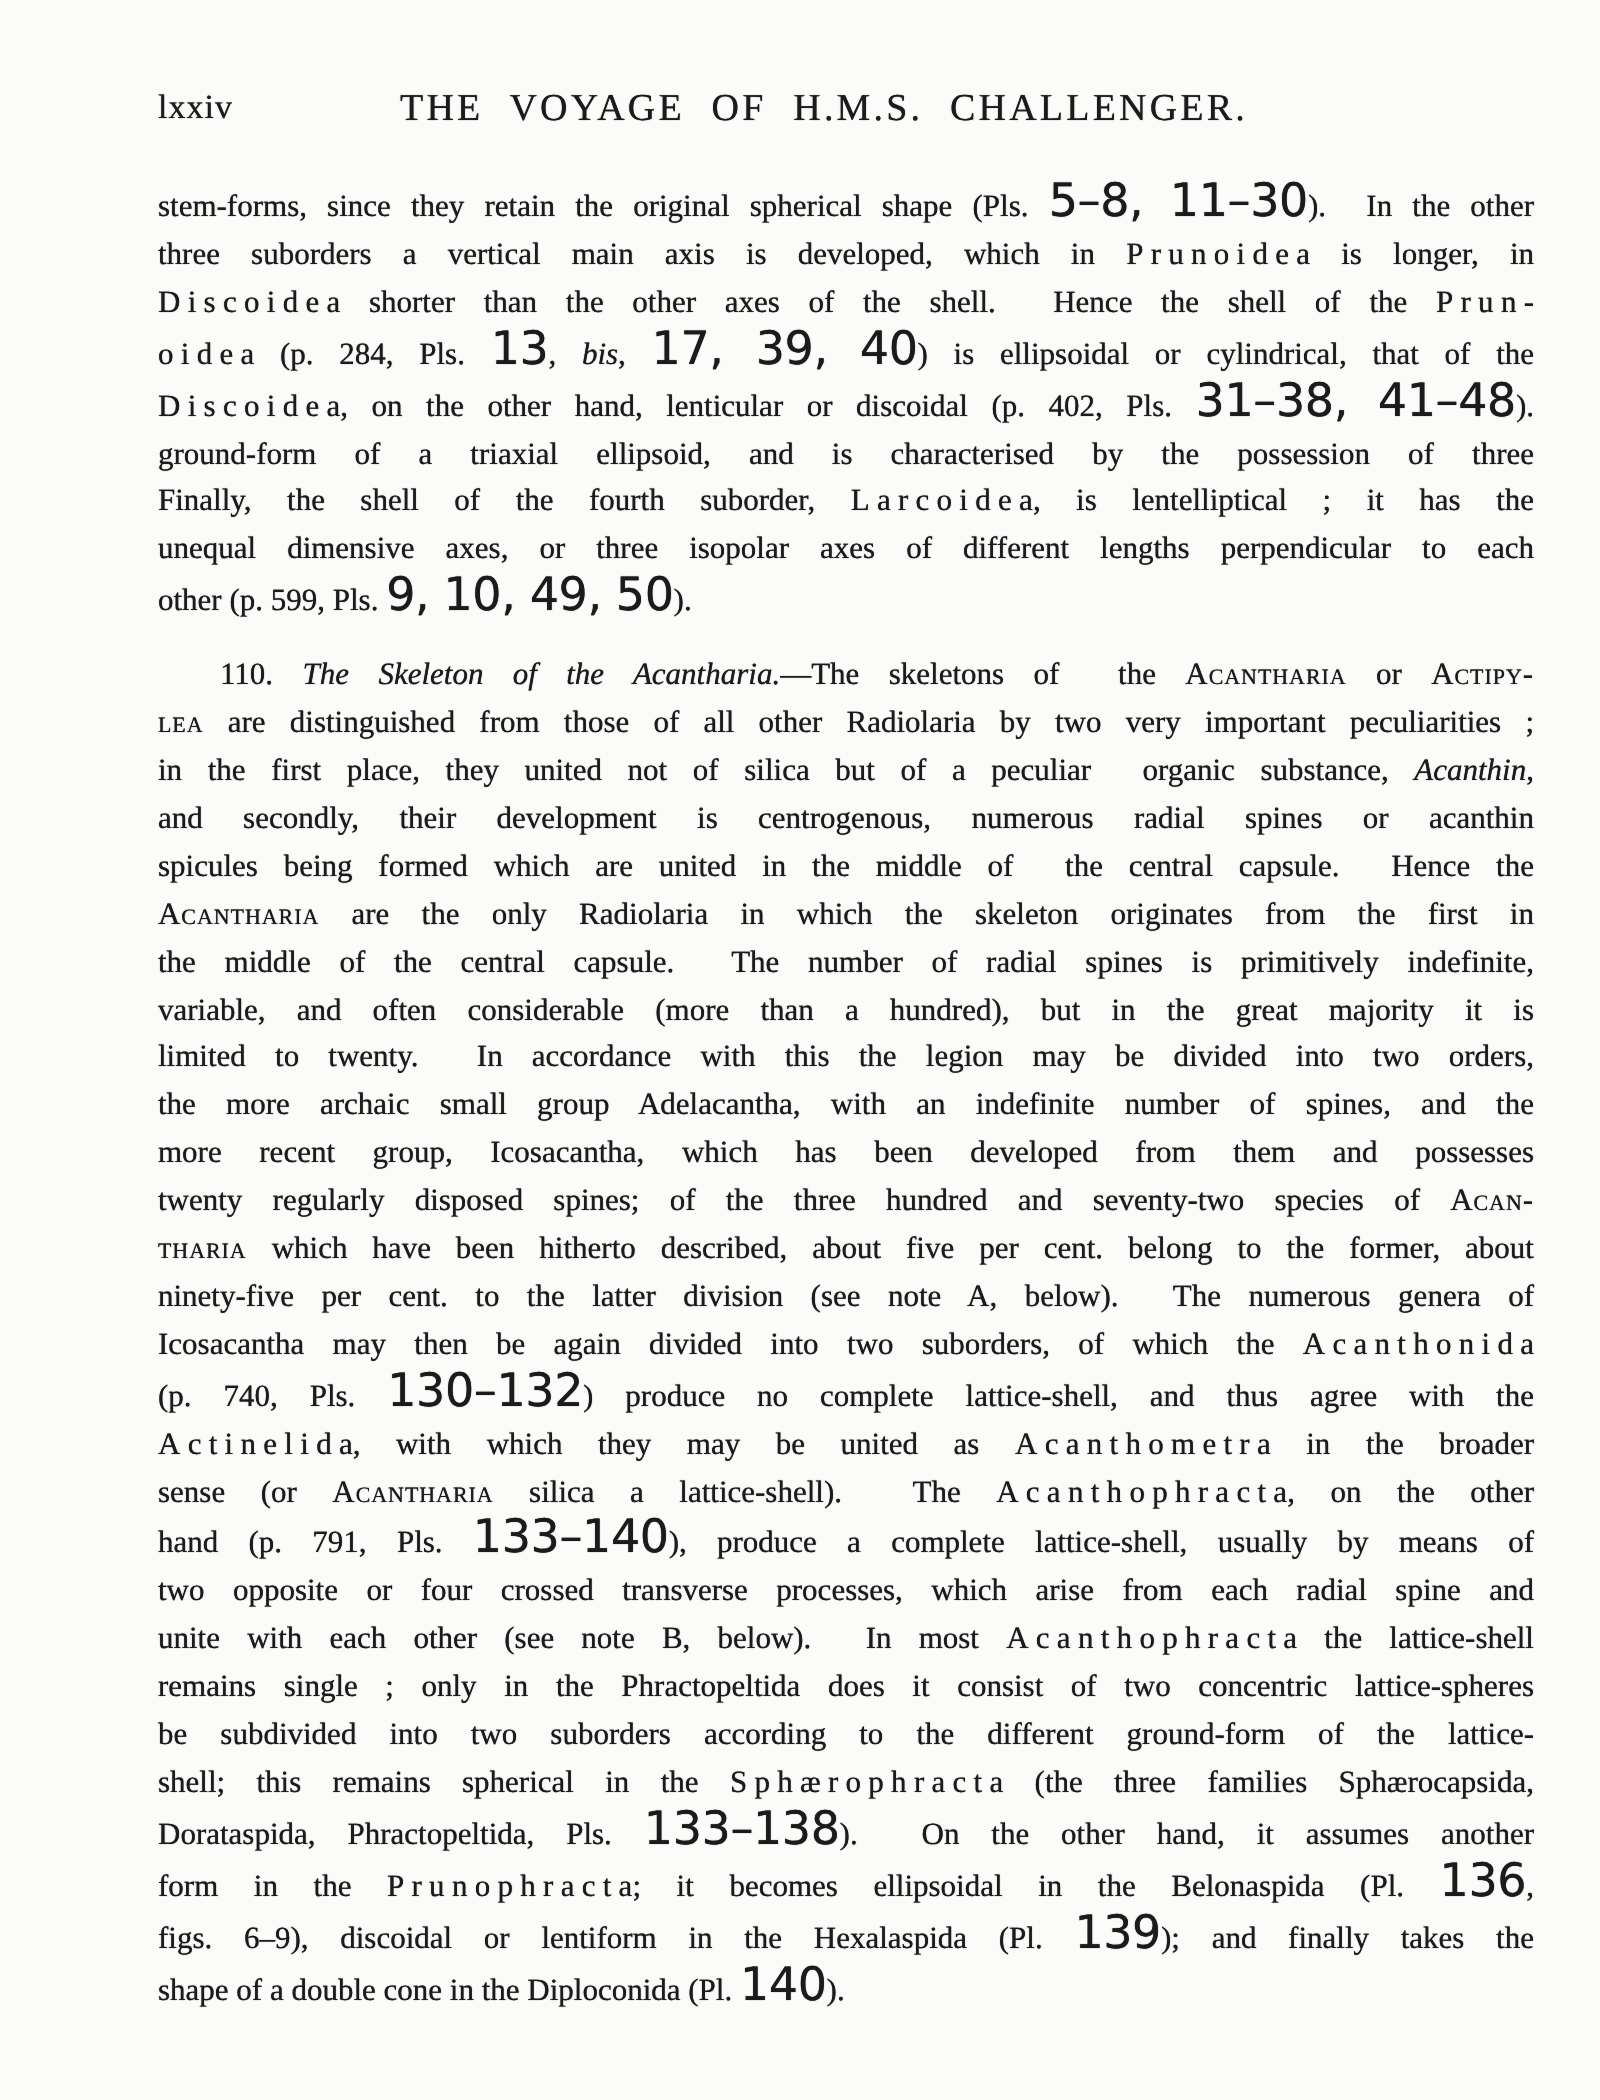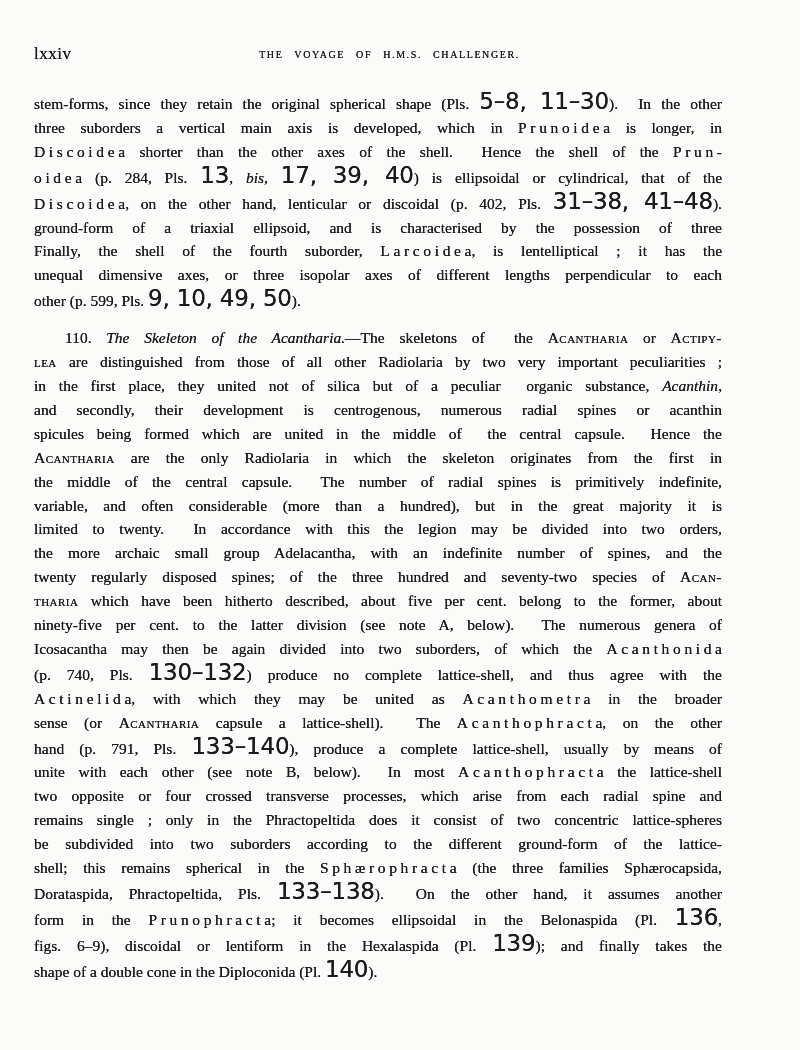--- a/index.html
+++ b/index.html
@@ -6,35 +6,35 @@
   * { margin:0; padding:0; box-sizing:border-box; }
   html,body { width:800px; height:1050px; }
   body {
     background: var(--paper);
     color: var(--ink);
     font-family: "Liberation Serif", serif;
     overflow: hidden;
   }
   .page {
     width: 800px; height: 1050px;
-    padding: 44px 55px 0 34px;
+    padding: 44px 55px 0 79px;
     text-shadow: 0 0 0.45px currentColor; 
   }
   .running-head {
     position: relative;
     height: 22px;
     text-align: center;
     margin-bottom: 24px;
   }
   .folio {
     position: absolute; left: 0; top: 0;
     font-size: 17px; letter-spacing: 0.5px;
   }
   .running-title {
-    font-size: 10px;
+    font-size: 19px;
     letter-spacing: 1.6px;
     word-spacing: 7px;
   }
   .body-text { width: 688px; }
   .para { margin-bottom: 13px; }
   .line {
     font-size: 15.5px;
     line-height: 23.9px;
     text-align: justify;
     text-align-last: justify;
@@ -76,30 +76,31 @@
         <div class="line indent"><span class="seg-n">110. </span><span class="seg-i">The Skeleton of the Acantharia.</span><span class="seg-n">—The skeletons of  the </span><span class="seg-sc">Acantharia</span><span class="seg-n"> or </span><span class="seg-sc">Actipy-</span></div>
         <div class="line"><span class="seg-sc">lea</span><span class="seg-n"> are distinguished from those of all other Radiolaria by two very important peculiarities ;</span></div>
         <div class="line"><span class="seg-n">in the first place, they united not of silica but of a peculiar  organic substance, </span><span class="seg-i">Acanthin</span><span class="seg-n">,</span></div>
         <div class="line"><span class="seg-n">and secondly, their development is centrogenous, numerous radial spines or acanthin</span></div>
         <div class="line"><span class="seg-n">spicules being formed which are united in the middle of  the central capsule.  Hence the</span></div>
         <div class="line"><span class="seg-sc">Acantharia</span><span class="seg-n"> are the only Radiolaria in which the skeleton originates from the first in</span></div>
         <div class="line"><span class="seg-n">the middle of the central capsule.  The number of radial spines is primitively indefinite,</span></div>
         <div class="line"><span class="seg-n">variable, and often considerable (more than a hundred), but in the great majority it is</span></div>
         <div class="line"><span class="seg-n">limited to twenty.  In accordance with this the legion may be divided into two orders,</span></div>
         <div class="line"><span class="seg-n">the more archaic small group Adelacantha, with an indefinite number of spines, and the</span></div>
+        <div class="line"><span class="seg-n">more recent group, Icosacantha, which has been developed from them and possesses</span></div>
         <div class="line"><span class="seg-n">twenty regularly disposed spines; of the three hundred and seventy-two species of </span><span class="seg-sc">Acan-</span></div>
         <div class="line"><span class="seg-sc">tharia</span><span class="seg-n"> which have been hitherto described, about five per cent. belong to the former, about</span></div>
         <div class="line"><span class="seg-n">ninety-five per cent. to the latter division (see note A, below).  The numerous genera of</span></div>
         <div class="line"><span class="seg-n">Icosacantha may then be again divided into two suborders, of which the </span><span class="seg-sp">Acanthonida</span></div>
         <div class="line"><span class="seg-n">(p. 740, Pls. </span><span class="seg-p">130–132</span><span class="seg-n">) produce no complete lattice-shell, and thus agree with the</span></div>
         <div class="line"><span class="seg-sp">Actinelida</span><span class="seg-n">, with which they may be united as </span><span class="seg-sp">Acanthometra</span><span class="seg-n"> in the broader</span></div>
-        <div class="line"><span class="seg-n">sense (or </span><span class="seg-sc">Acantharia</span><span class="seg-n"> capsule a lattice-shell).  The </span><span class="seg-sp">Acanthophracta</span><span class="seg-n">, on the other</span></div>
+        <div class="line"><span class="seg-n">sense (or </span><span class="seg-sc">Acantharia</span><span class="seg-n"> silica a lattice-shell).  The </span><span class="seg-sp">Acanthophracta</span><span class="seg-n">, on the other</span></div>
         <div class="line"><span class="seg-n">hand (p. 791, Pls. </span><span class="seg-p">133–140</span><span class="seg-n">), produce a complete lattice-shell, usually by means of</span></div>
+        <div class="line"><span class="seg-n">two opposite or four crossed transverse processes, which arise from each radial spine and</span></div>
         <div class="line"><span class="seg-n">unite with each other (see note B, below).  In most </span><span class="seg-sp">Acanthophracta</span><span class="seg-n"> the lattice-shell</span></div>
-        <div class="line"><span class="seg-n">two opposite or four crossed transverse processes, which arise from each radial spine and</span></div>
         <div class="line"><span class="seg-n">remains single ; only in the Phractopeltida does it consist of two concentric lattice-spheres</span></div>
         <div class="line"><span class="seg-n">be subdivided into two suborders according to the different ground-form of the lattice-</span></div>
         <div class="line"><span class="seg-n">shell; this remains spherical in the </span><span class="seg-sp">Sphærophracta</span><span class="seg-n"> (the three families Sphærocapsida,</span></div>
         <div class="line"><span class="seg-n">Dorataspida, Phractopeltida, Pls. </span><span class="seg-p">133–138</span><span class="seg-n">).  On the other hand, it assumes another</span></div>
         <div class="line"><span class="seg-n">form in the </span><span class="seg-sp">Prunophracta</span><span class="seg-n">; it becomes ellipsoidal in the Belonaspida (Pl. </span><span class="seg-p">136</span><span class="seg-n">,</span></div>
         <div class="line"><span class="seg-n">figs. 6–9), discoidal or lentiform in the Hexalaspida (Pl. </span><span class="seg-p">139</span><span class="seg-n">); and finally takes the</span></div>
         <div class="line last"><span class="seg-n">shape of a double cone in the Diploconida (Pl. </span><span class="seg-p">140</span><span class="seg-n">).</span></div>
       </div>
     </main>
 </div>

